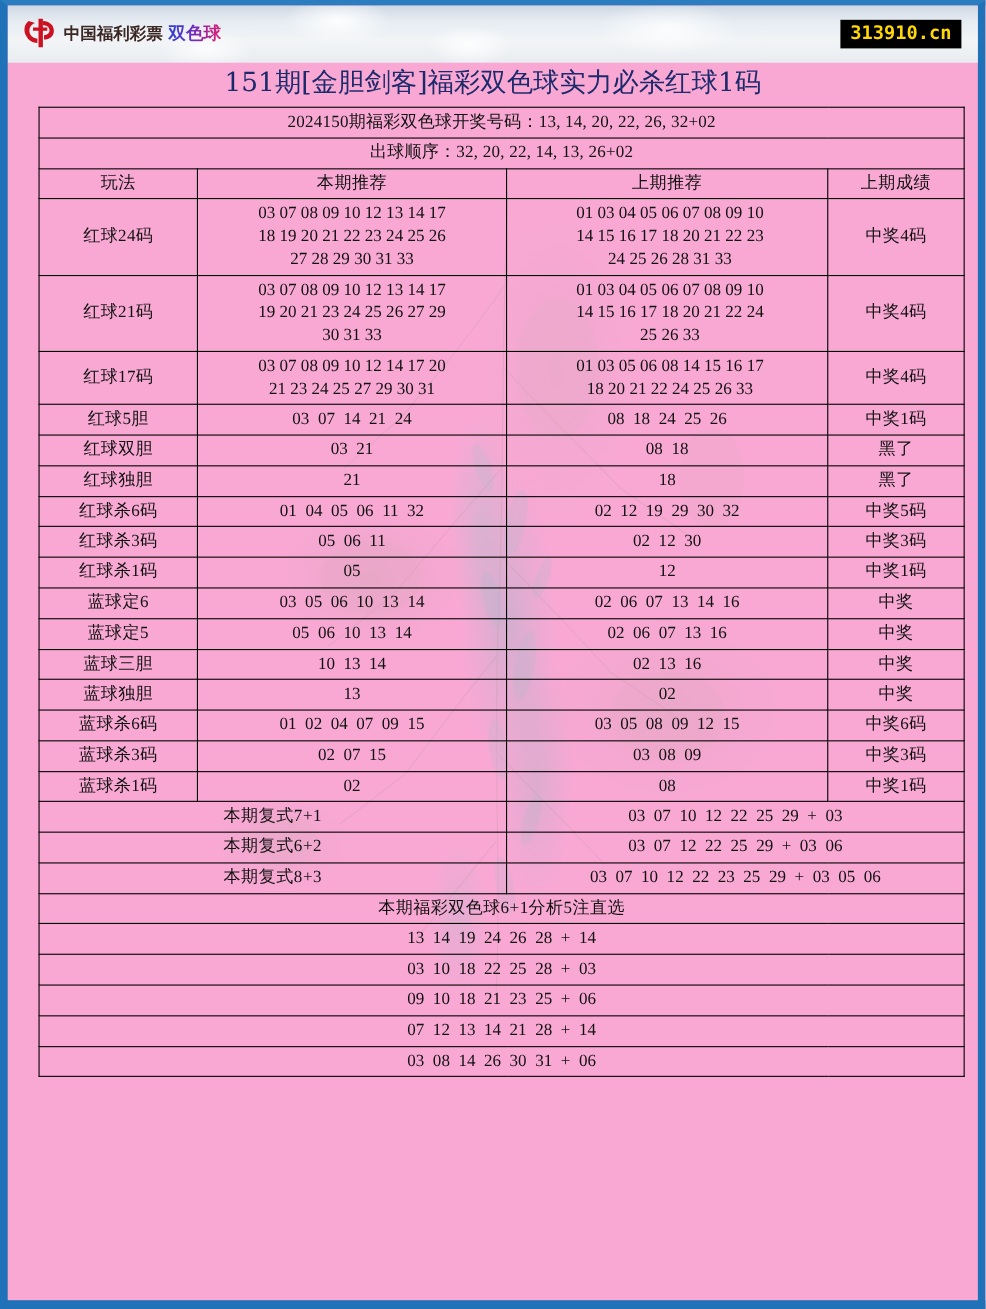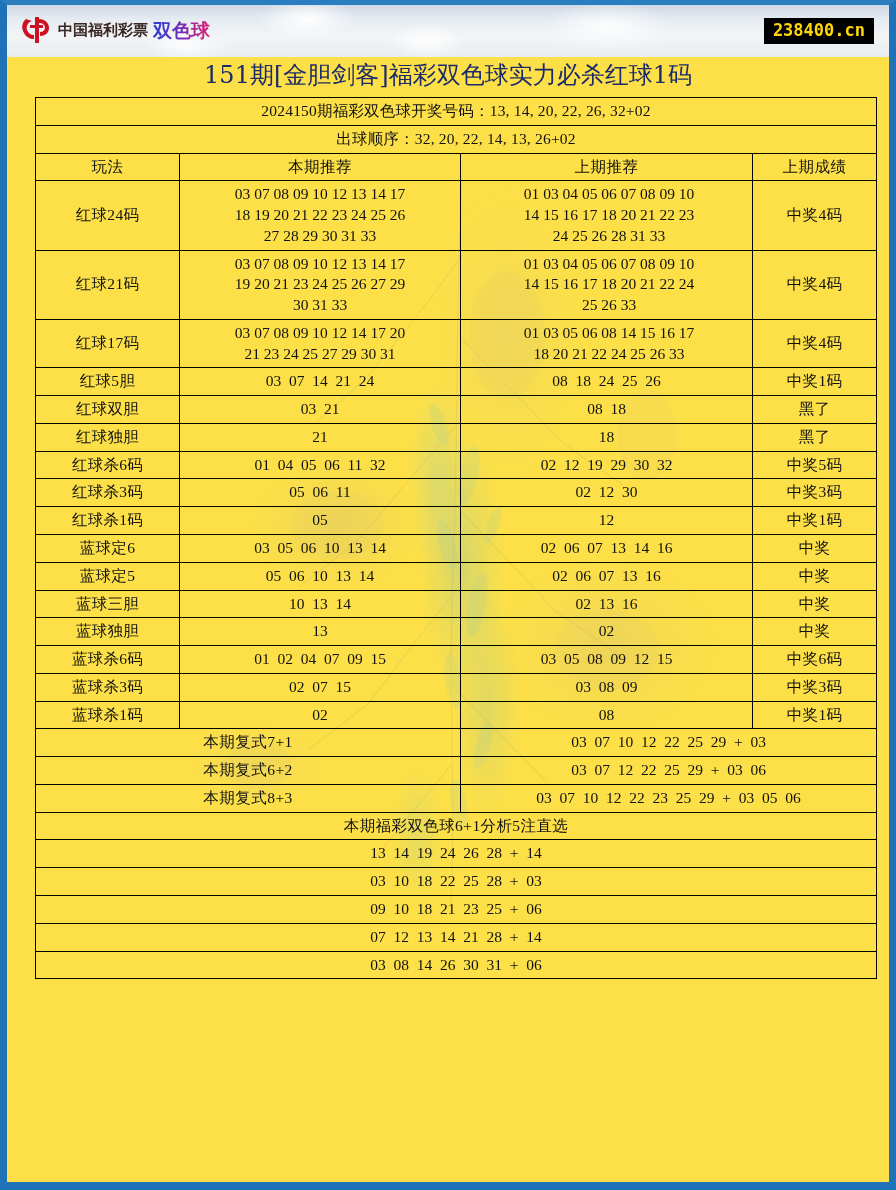--- a/index.html
+++ b/index.html
@@ -17,21 +17,21 @@
   
   .page {
     position: relative;
     width: 896px;
     height: 1190px;
     box-sizing: border-box;
     border-left: 7px solid #2072b8;
     border-right: 7px solid #2072b8;
     border-top: 5px solid #2a7ec0;
     border-bottom: 8px solid #2072b8;
-    background: #fde047;
+    background: #f9a8d4;
     overflow: hidden;
   }
 
   
   .bg-texture {
     position: absolute;
     left: 0; top: 0; right: 0; bottom: 0;
     pointer-events: none;
     background:
       radial-gradient(ellipse 60px 180px at 455px 560px, rgba(120,190,195,0.30) 0%, rgba(120,190,195,0.10) 45%, rgba(255,255,255,0) 75%),
@@ -83,21 +83,21 @@
   .logo-cn {
     font-family: "DejaVu Sans", "Liberation Sans", sans-serif;
     font-size: 15px;
     font-weight: bold;
     color: #3a2622;
     letter-spacing: 0px;
     line-height: 1;
   }
   .logo-ssq {
     font-family: "DejaVu Sans", "Liberation Sans", sans-serif;
-    font-size: 19px;
+    font-size: 16px;
     font-weight: bold;
     line-height: 1;
     background: linear-gradient(90deg, #2b3fd0 0%, #6a2bbf 45%, #b0258f 75%, #d9227a 100%);
     -webkit-background-clip: text;
     background-clip: text;
     color: transparent;
   }
   .site-badge {
     position: absolute;
     right: 15px; top: 13px;
@@ -258,21 +258,21 @@
           <path d="M7 6 C3 9 2 15 5 20 C7 24 11 26 15 26 L15 22 C12 22 9 20 8 17 C7 13 9 9 13 8 Z" fill="#cc1122"></path>
           <path d="M16 4 L20 4 L20 30 L16 30 Z" fill="#cc1122"></path>
           <path d="M20 6 C26 6 30 10 30 15 C30 20 26 23 21 23 L21 19 C24 19 26 17 26 15 C26 12 24 10 20 10 Z" fill="#cc1122"></path>
           <path d="M11 12 L24 12 L24 15 L11 15 Z" fill="#cc1122"></path>
         </svg>
       </span>
       <span class="logo-cn">中国福利彩票</span>
       <span class="logo-ssq">双色球</span>
     </div>
 
-    <div class="site-badge">238400.cn</div>
+    <div class="site-badge">313910.cn</div>
   </div>
 
   <div class="main-title">151期[金胆剑客]福彩双色球实力必杀红球1码</div>
 
   <div class="table-wrap">
     <table class="grid">
       <colgroup>
         <col style="width:144px">
         <col style="width:281px">
         <col style="width:292px">

